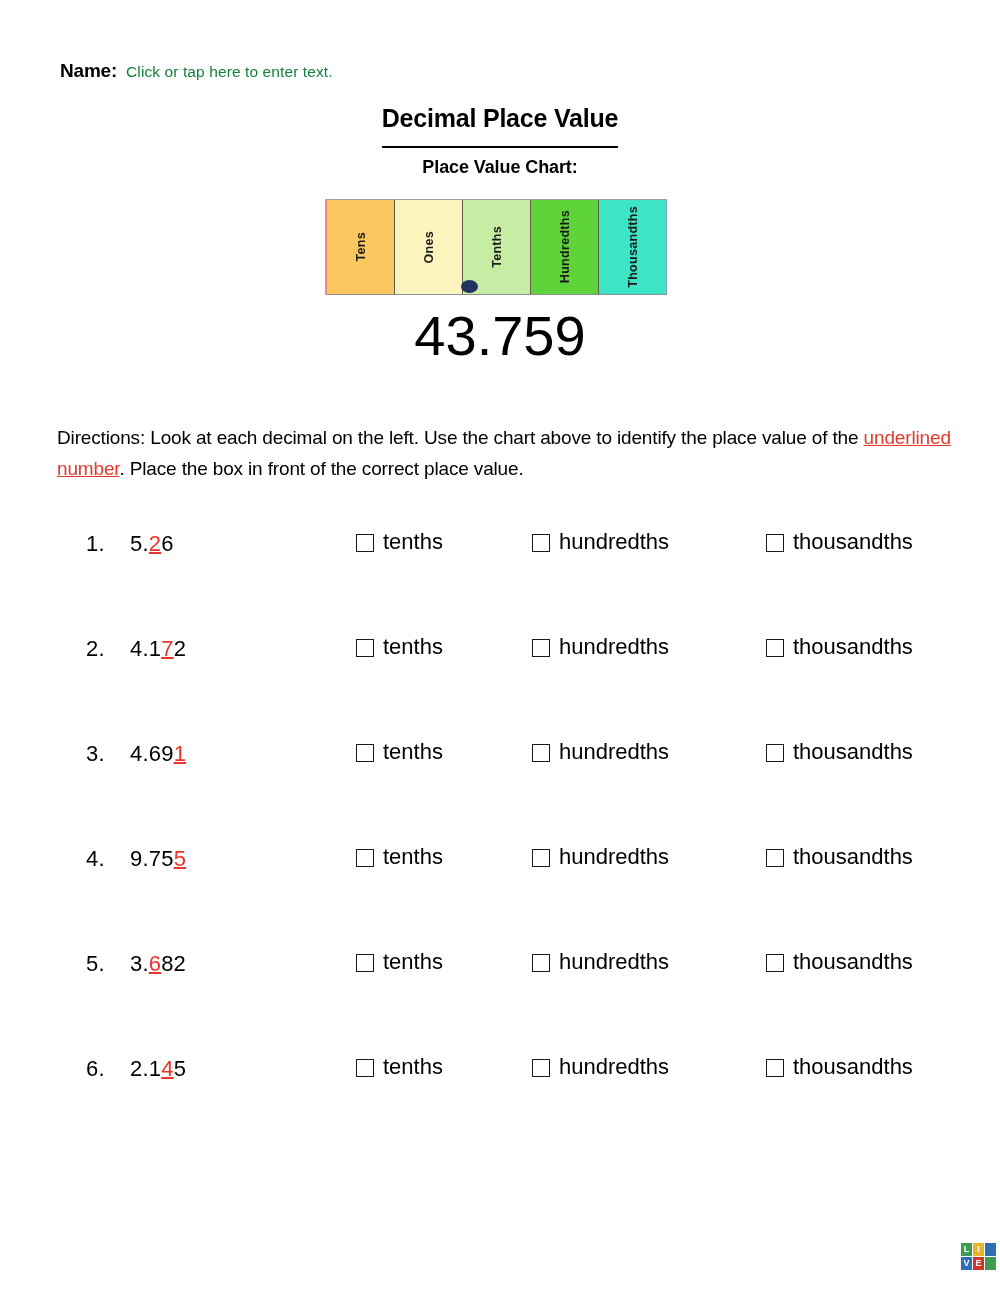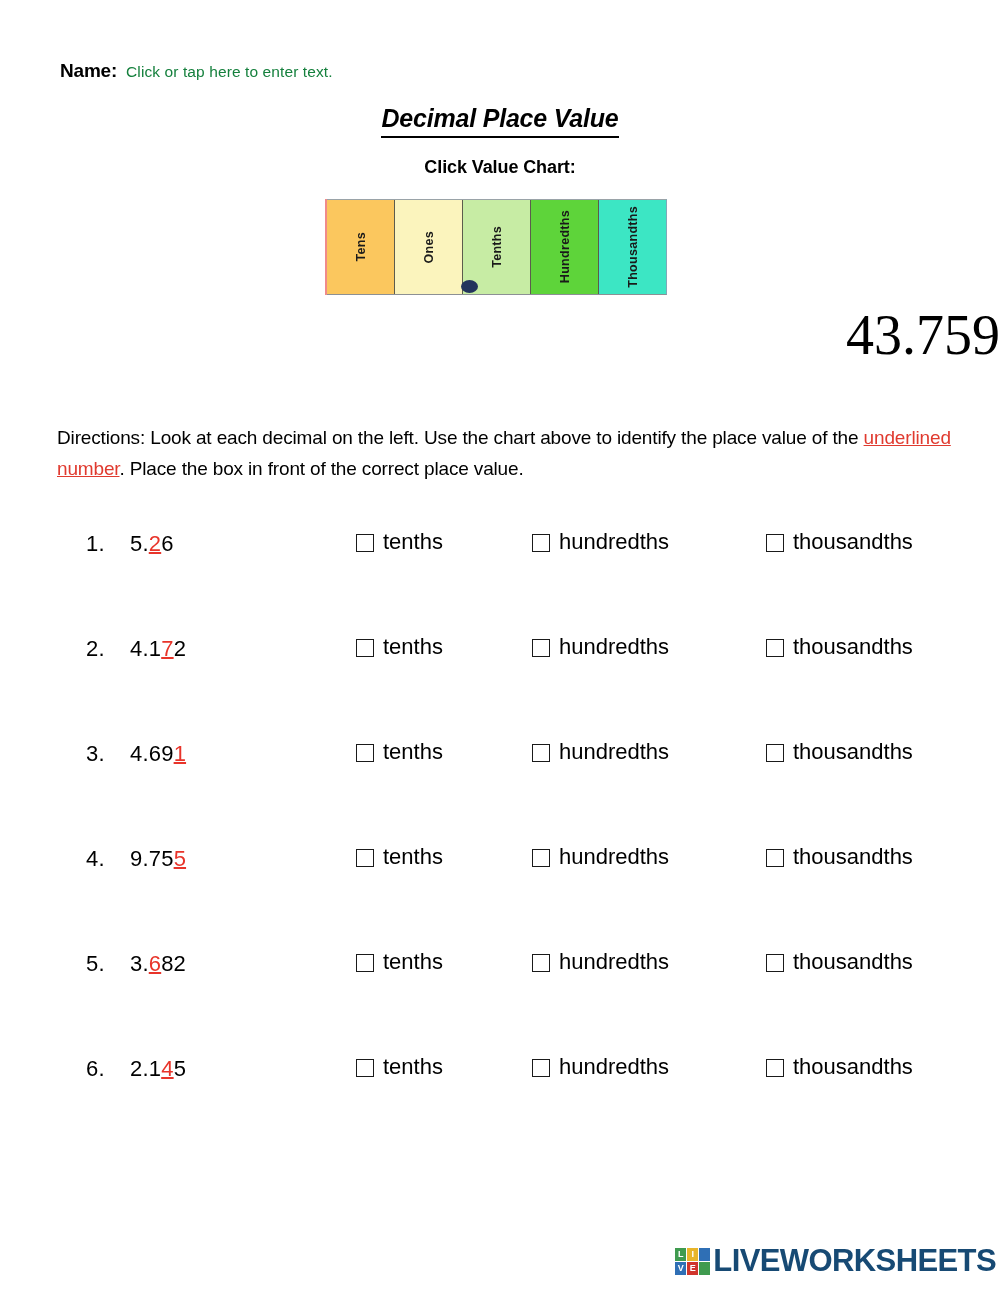--- a/index.html
+++ b/index.html
@@ -43,22 +43,21 @@
     left: 0;
     right: 0;
     top: 104px;
     text-align: center;
     font-size: 25px;
     font-weight: bold;
     letter-spacing: -0.2px;
   }
   .page-title span {
     border-bottom: 2.5px solid #000;
-    padding-bottom: 4px;
-    font-style: italic;
+    padding-bottom: 14px;
   }
   .subtitle {
     position: absolute;
     left: 0;
     right: 0;
     top: 157px;
     text-align: center;
     font-size: 18px;
     font-weight: bold;
     letter-spacing: -0.1px;
@@ -117,25 +116,25 @@
     height: 13px;
     border-radius: 50%;
     background: #22335c;
     z-index: 3;
   }
   .pv-number {
     position: absolute;
     left: 0;
     right: 0;
     top: 303px;
-    text-align: right;
+    text-align: center;
     font-size: 56px;
     letter-spacing: 0px;
     color: #000;
-    font-family: Liberation Serif, serif;
+    font-family: Liberation Sans, sans-serif;
   }
 
   
   .directions {
     position: absolute;
     left: 57px;
     top: 422px;
     width: 895px;
     font-size: 19px;
     line-height: 31px;
@@ -237,21 +236,21 @@
 <body>
 
 <div class="name-row">
   <span class="name-label">Name:</span>
   <span class="name-placeholder">Click or tap here to enter text.</span>
 </div>
 
 <div class="page-title">
   <span>Decimal Place Value</span>
 </div>
-<div class="subtitle">Click Value Chart:</div>
+<div class="subtitle">Place Value Chart:</div>
 
 <div class="pv-wrap">
   <div class="pv-leftedge"></div>
   <div class="pv-chart" id="pv-chart">
       <div class="pv-cell" style="background: rgb(251, 199, 94);">
         <span class="pv-label">Tens</span>
       </div>
       <div class="pv-cell" style="background: rgb(251, 244, 189);">
         <span class="pv-label">Ones</span>
       </div>
@@ -368,14 +367,13 @@
 
 <div class="lw-logo">
   <div class="lw-tiles" id="lw-tiles">
       <div class="lw-tile lw-t1">L</div>
       <div class="lw-tile lw-t2">I</div>
       <div class="lw-tile lw-t3"></div>
       <div class="lw-tile lw-t4">V</div>
       <div class="lw-tile lw-t5">E</div>
       <div class="lw-tile lw-t6"></div>
     </div>
-  <div class="lw-word">LIVEWORKSHEETS</div>
 </div>
 
 </body></html>

